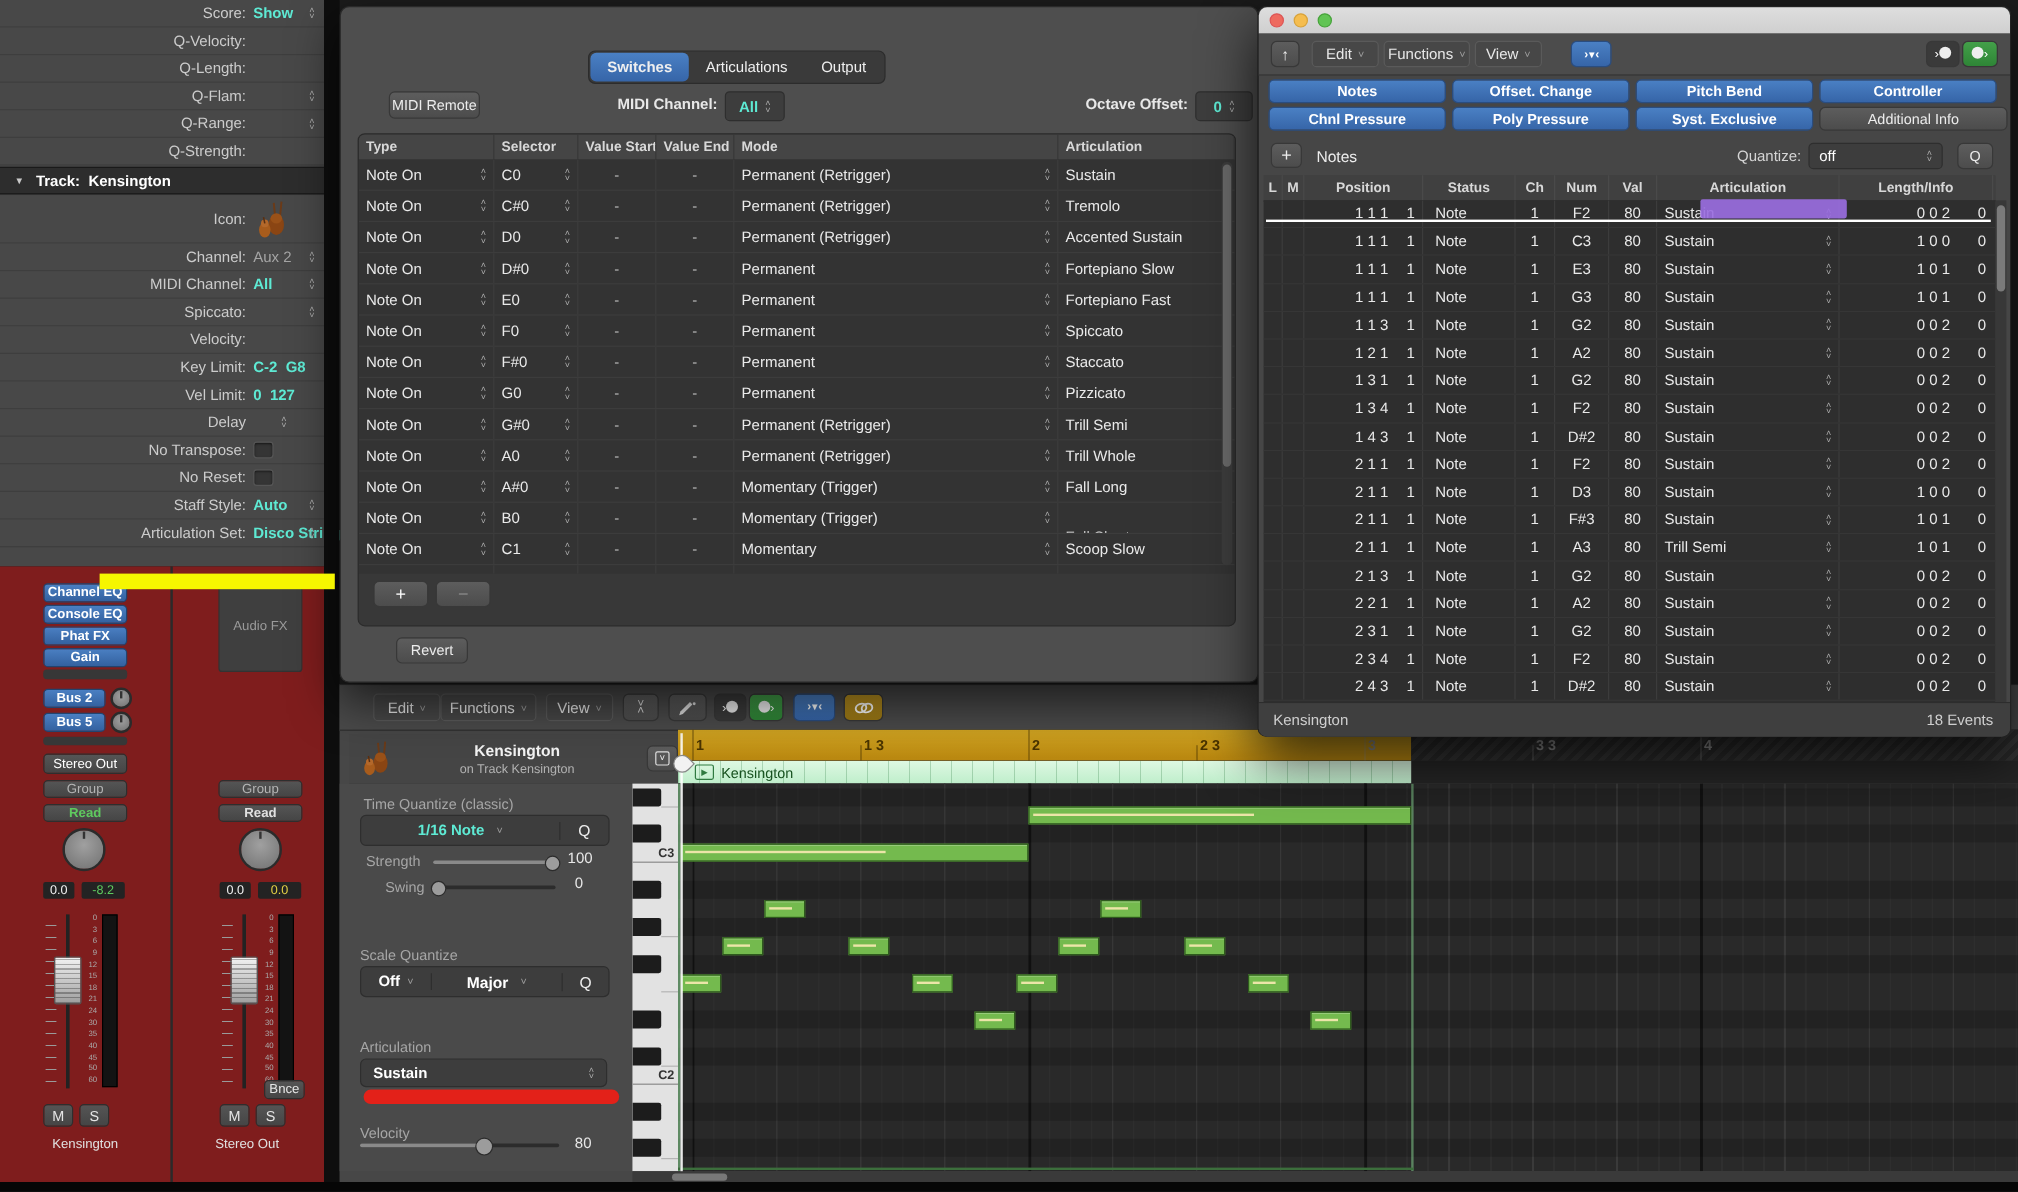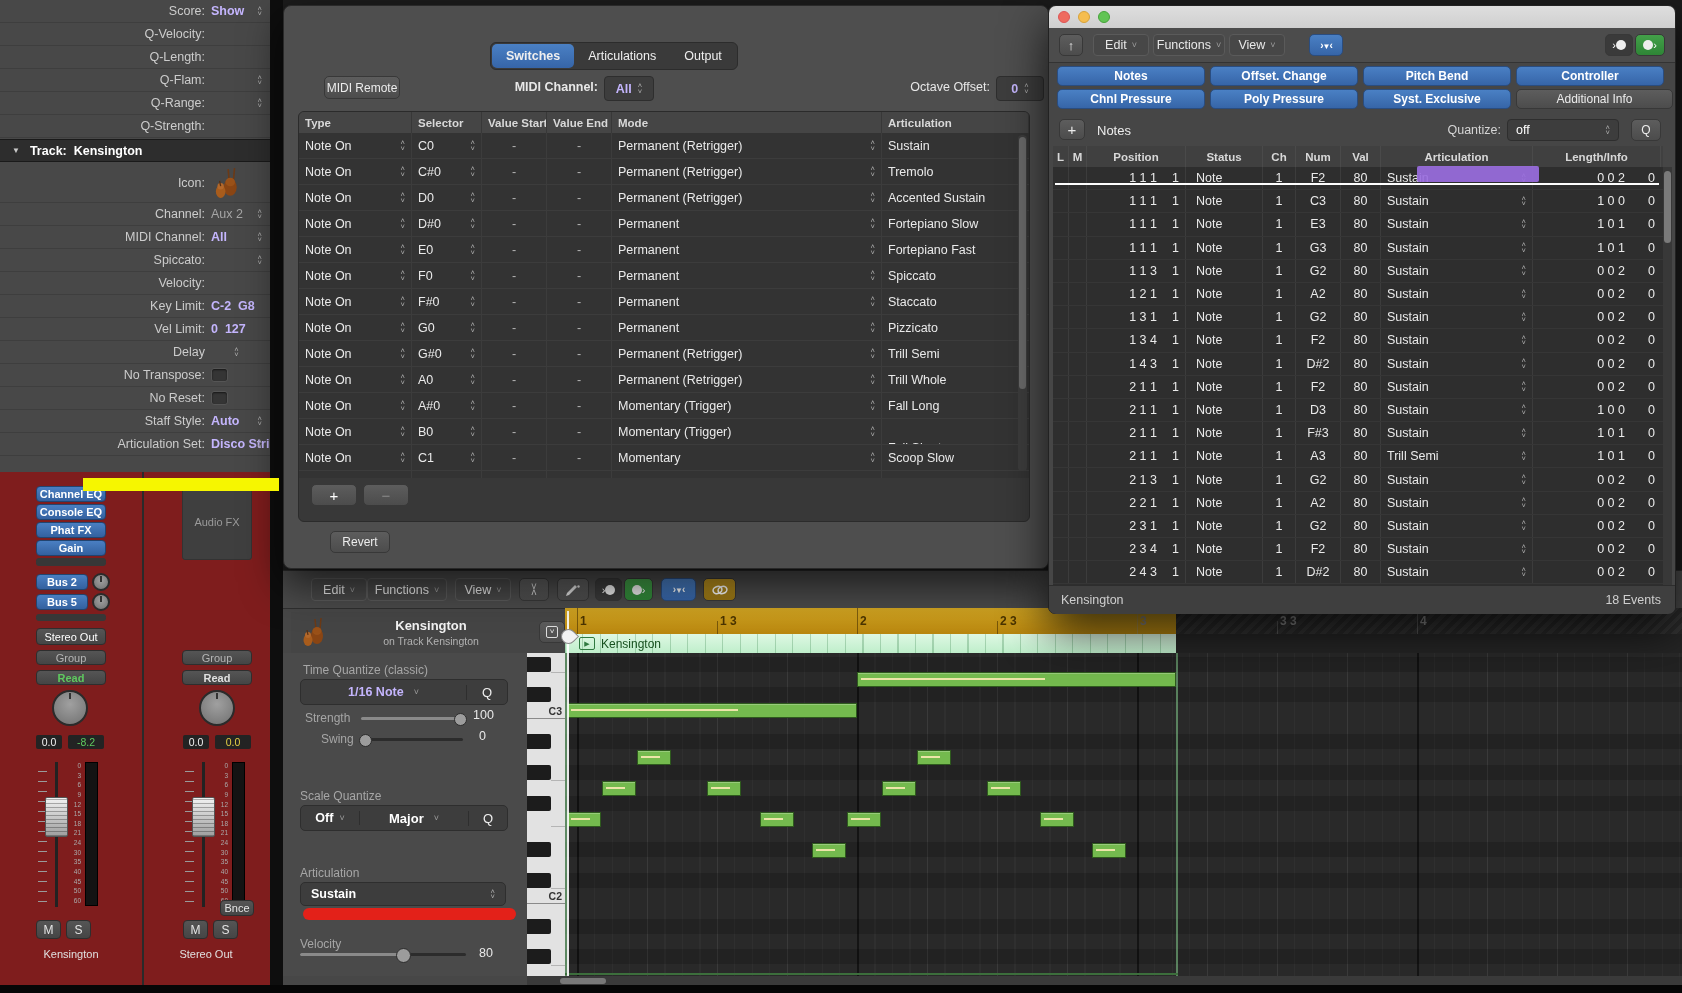--- a/index.html
+++ b/index.html
@@ -9,21 +9,21 @@
   
   .stp{display:inline-flex;flex-direction:column;align-items:center;justify-content:center;
        font-size:7.5px;line-height:5.5px;color:#b0b0b0;letter-spacing:0;}
   .btn{display:flex;align-items:center;justify-content:center;background:linear-gradient(#5d5d5d,#4c4c4c);
        border:1px solid #383838;border-radius:5px;color:#ececec;font-size:12px;box-sizing:border-box;}
   .bluebtn{background:linear-gradient(#4a80c4,#3665a8);border:1px solid #2a4d80;color:#fff;font-weight:bold;}
   .menuitem{display:flex;align-items:center;gap:5px;background:#474747;border:1px solid #5a5a5a;
        border-radius:4px;color:#e8e8e8;font-size:12.5px;padding:0 8px;box-sizing:border-box;justify-content:center;}
   .menuitem .car{color:#9f9f9f;font-size:9px;}
   .ilabel{color:#cccccc;font-size:12.5px;text-align:right;}
-  .ival{color:#c4b5fd;font-size:12.5px;font-weight:bold;}
+  .ival{color:#5eead4;font-size:12.5px;font-weight:bold;}
   .checkbox{width:15px;height:12px;background:#353535;border:1px solid #555;border-radius:3px;box-shadow:inset 0 1px 2px rgba(0,0,0,.6);}
   
   .irow{position:absolute;left:0;width:270px;height:23px;background:#484848;border-bottom:1px solid #3e3e3e;
         display:flex;align-items:center;box-sizing:border-box;}
   .irow .ilabel{position:absolute;left:0;width:205px;}
   .irow .ival{position:absolute;left:211px;}
   .irow .stp{position:absolute;right:8px;}
   
   .swgrid{display:grid;grid-template-columns:113px 70px 65px 65px 270px 147px;}
   .evgrid{display:grid;grid-template-columns:16px 18px 99px 77px 33px 45px 40px 152px 128px;}
@@ -458,21 +458,21 @@
       </div>
     <div class="abs btn" style="left:40px;top:70px;width:76px;height:23px;font-size:12px;">MIDI Remote</div>
     <div class="abs ilabel" style="left:150px;top:74px;width:164px;font-weight:bold;color:#e8e8e8;">MIDI Channel:</div>
     <div class="abs" style="left:320px;top:70px;width:48px;height:23px;background:#3d3d3d;border:1px solid #2e2e2e;border-radius:4px;display:flex;align-items:center;justify-content:center;gap:6px;">
       <span class="ival">All</span>
       <span class="stp">
           <span>˄</span>
           <span>˅</span>
         </span>
     </div>
-    <div class="abs ilabel" style="left:540px;top:74px;width:166px;font-weight:normal;color:#e8e8e8;">Octave Offset:</div>
+    <div class="abs ilabel" style="left:540px;top:74px;width:166px;font-weight:bold;color:#e8e8e8;">Octave Offset:</div>
     <div class="abs" style="left:712px;top:70px;width:46px;height:23px;background:#3d3d3d;border:1px solid #2e2e2e;border-radius:4px;display:flex;align-items:center;justify-content:center;gap:6px;">
       <span class="ival">0</span>
       <span class="stp">
           <span>˄</span>
           <span>˅</span>
         </span>
     </div>
 
     <div class="abs" id="sw-panel" style="left:14px;top:105px;width:730px;height:409px;background:#383838;border:1px solid #2b2b2b;border-radius:6px;overflow:hidden;">
       <div class="swgrid" id="sw-head" style="height:21px;background:#454545;border-bottom:1px solid #2e2e2e;">

